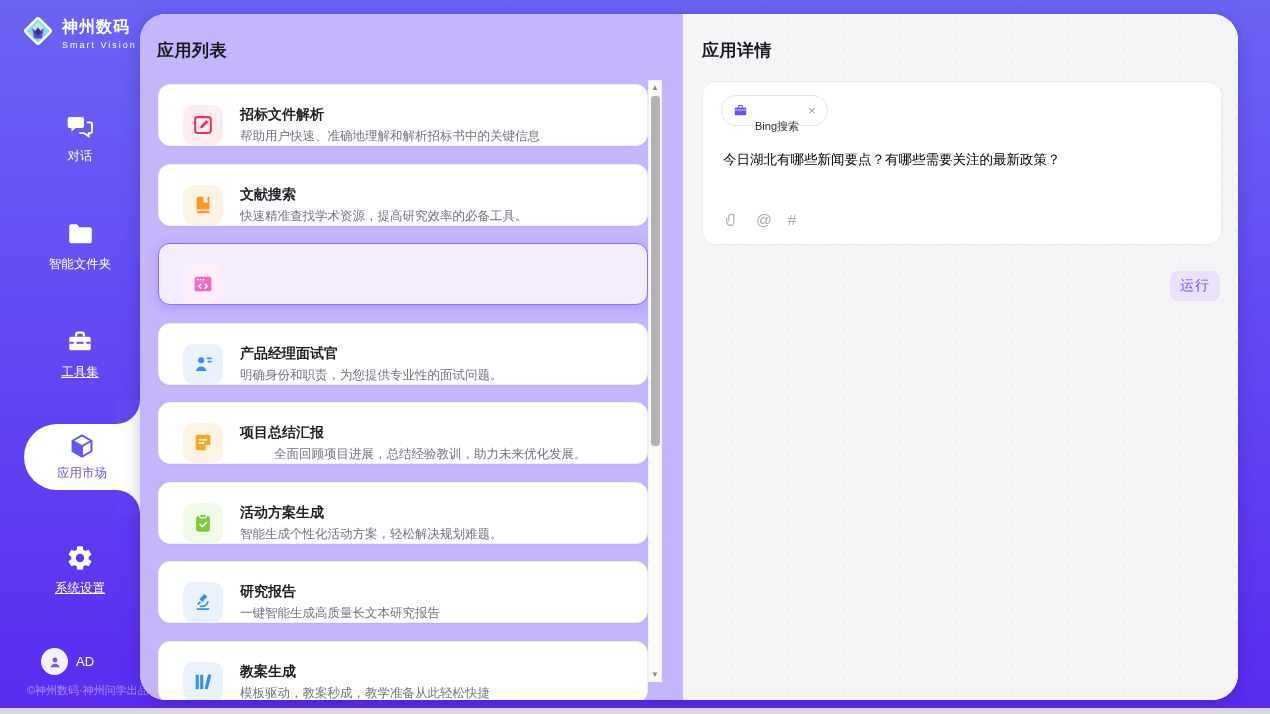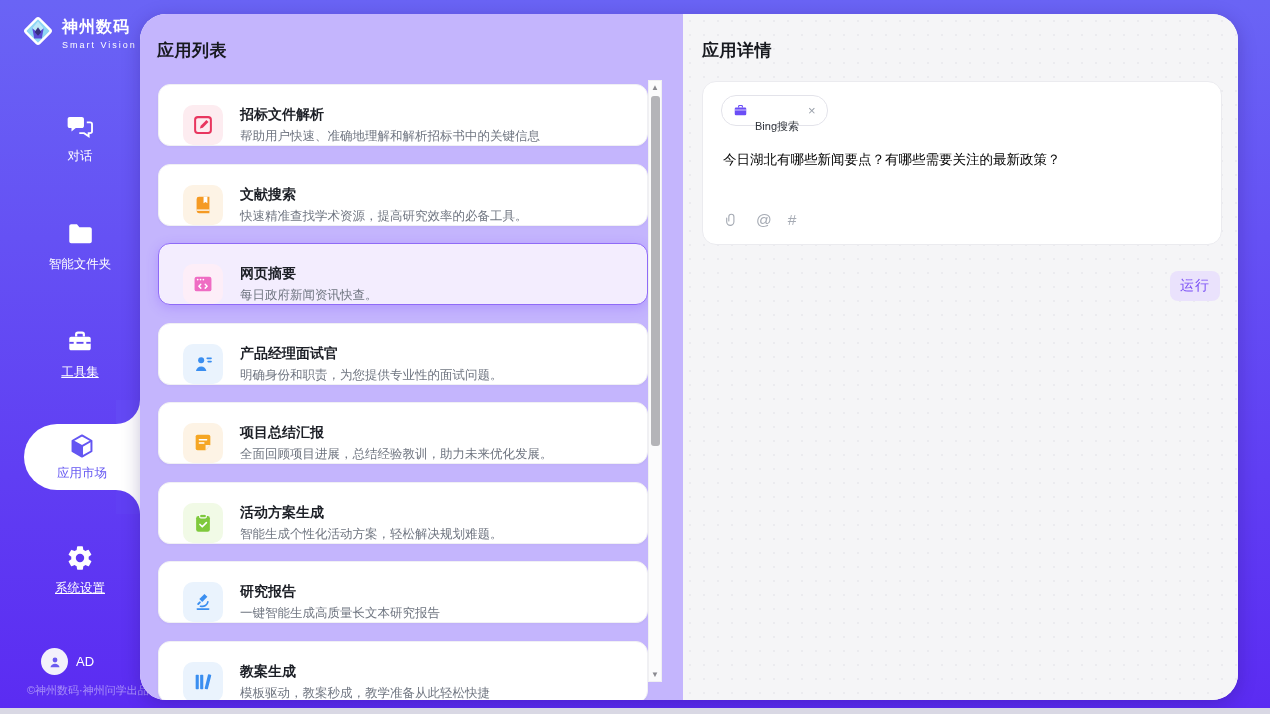--- a/index.html
+++ b/index.html
@@ -222,24 +222,20 @@
         <div class="app-card selected">
           <span class="icon-tile" style="background: rgb(253, 238, 248); color: rgb(239, 108, 195);">
             <svg viewBox="0 0 24 24">
                 <rect x="2.8" y="4" width="18.4" height="16" rx="2.4" fill="currentColor"></rect>
                 <circle cx="6.2" cy="7.2" r=".95" fill="#fff"></circle>
                 <circle cx="9.3" cy="7.2" r=".95" fill="#fff"></circle>
                 <circle cx="12.4" cy="7.2" r=".95" fill="#fff"></circle>
                 <path d="M9.6 12.3l-2.1 2.1 2.1 2.1M14.4 12.3l2.1 2.1-2.1 2.1" stroke="#fff" stroke-width="1.6" fill="none" stroke-linecap="round" stroke-linejoin="round"></path>
               </svg>
           </span>
-          <span class="card-text">
-            <span class="card-title" style="display:block;">网页摘要</span>
-            <span class="card-desc" style="display:block;">每日政府新闻资讯快查。</span>
-          </span>
         </div>
 
         <div class="app-card">
           <span class="icon-tile" style="background: rgb(234, 243, 253); color: rgb(58, 142, 240);">
             <svg viewBox="0 0 24 24">
                 <circle cx="10" cy="8" r="3.3" fill="currentColor"></circle>
                 <path d="M4.3 19.6c.5-3.2 2.8-5 5.7-5s5.2 1.8 5.7 5z" fill="currentColor"></path>
                 <path d="M16.6 5.8h4.2M17.6 9.4h3.2" stroke="currentColor" stroke-width="1.8" stroke-linecap="round"></path>
               </svg>
           </span>
@@ -252,21 +248,21 @@
         <div class="app-card">
           <span class="icon-tile" style="background: rgb(253, 243, 229); color: rgb(245, 166, 35);">
             <svg viewBox="0 0 24 24">
                 <path fill="currentColor" d="M4 5a2 2 0 012-2h12a2 2 0 012 2v9.2L14.8 20H6a2 2 0 01-2-2z"></path>
                 <path fill="#fff" opacity=".85" d="M14.8 20l5.2-5.8h-5.2z"></path>
                 <path d="M8 8.4h8M8 12h5" stroke="#fff" stroke-width="1.5" stroke-linecap="round"></path>
               </svg>
           </span>
           <span class="card-text">
             <span class="card-title" style="display:block;">项目总结汇报</span>
-            <span class="card-desc" style="display:block;">全面回顾项目进展，总结经验教训，助力未来优化发展。</span>
+            <span class="card-desc" style="display:block;margin-left:34px;">全面回顾项目进展，总结经验教训，助力未来优化发展。</span>
           </span>
         </div>
 
         <div class="app-card">
           <span class="icon-tile" style="background: rgb(241, 250, 230); color: rgb(127, 201, 60);">
             <svg viewBox="0 0 24 24">
                 <rect x="4.5" y="4.4" width="15" height="17.2" rx="2.5" fill="currentColor"></rect>
                 <rect x="8.4" y="2.4" width="7.2" height="4" rx="1.2" fill="currentColor" stroke="#fff" stroke-width="1.2"></rect>
                 <path d="M8.7 13.6l2.5 2.5 4.5-4.5" stroke="#fff" stroke-width="1.8" fill="none" stroke-linecap="round" stroke-linejoin="round"></path>
               </svg>

